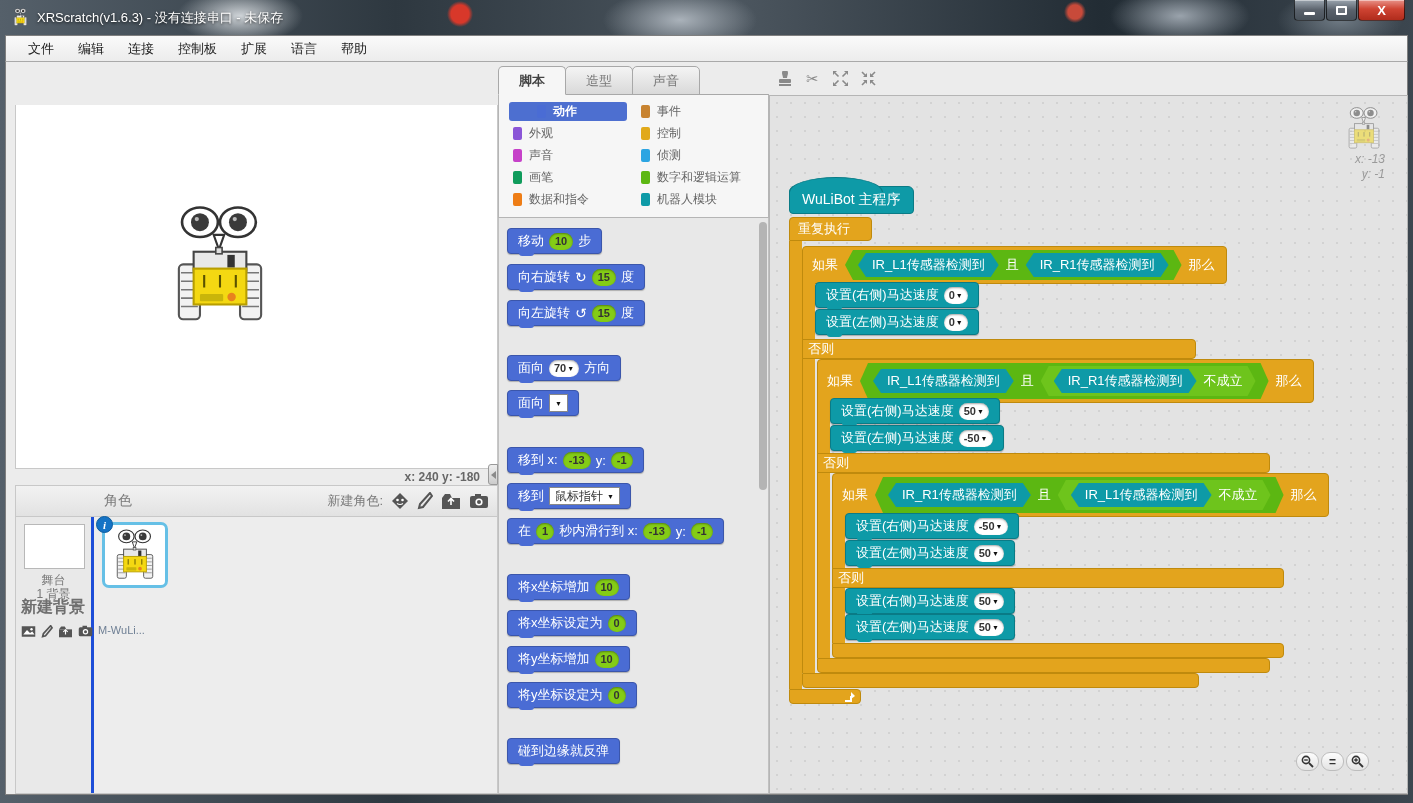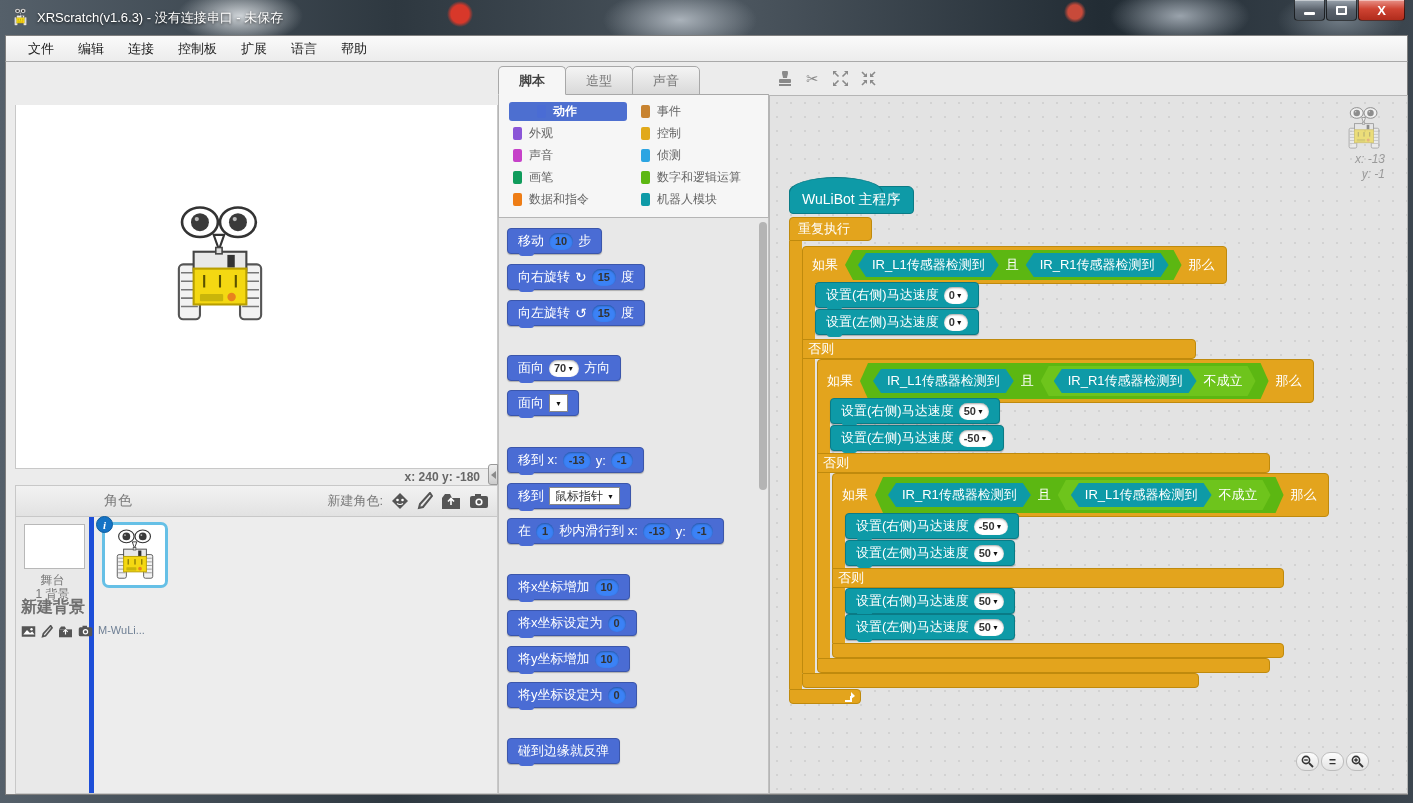--- a/index.html
+++ b/index.html
@@ -54,21 +54,21 @@
     display:flex; align-items:center; justify-content:center; }
   .tri-left { width:0; height:0; border-top:4px solid transparent; border-bottom:4px solid transparent; border-right:5px solid #8a8a8a; }
 
   
   .sprites-header { position:absolute; left:9px; top:423px; width:483px; height:32px;
     background:linear-gradient(#f2f2f2,#e2e2e2); border:1px solid #c8c8c8; display:flex; align-items:center; }
   .sprites-title { color:#7a7a7a; font-size:14px; margin-left:88px; }
   .new-sprite { position:absolute; right:8px; display:flex; align-items:center; gap:8px; }
   .new-sprite-label { color:#7a7a7a; font-size:13px; }
   .sprites-body { position:absolute; left:9px; top:455px; width:483px; height:277px; background:#ededed; border:1px solid #c8c8c8; border-top:none; }
-  .stage-col { position:absolute; left:0; top:0; width:78px; height:100%; border-right:5px solid #1d4ed8; background:#e9e9e9; }
+  .stage-col { position:absolute; left:0; top:0; width:78px; height:100%; border-right:3px solid #1d4ed8; background:#e9e9e9; }
   .stage-thumb { position:absolute; left:8px; top:7px; width:61px; height:45px; background:#fff; border:1px solid #b8b8b8; }
   .stage-col-label { position:absolute; top:56px; width:100%; text-align:center; font-size:12px; color:#777; line-height:14px; }
   .new-backdrop-label { position:absolute; left:5px; top:80px; font-size:16px; color:#6f6f6f; font-weight:bold;text-align:center; }
   .backdrop-icons { position:absolute; left:5px; top:108px; display:flex; gap:5px; }
   .sprite-thumb { position:absolute; left:86px; top:5px; width:66px; height:66px; background:#fff; border:3px solid #66c0e6; border-radius:7px; display:flex; align-items:center; justify-content:center; }
   .sprite-name { position:absolute; left:82px; top:59px; width:76px; text-align:left; font-size:11px; color:#6e7f94;margin-top:48px; }
   .info-badge { position:absolute; left:80px; top:-1px; width:17px; height:17px; border-radius:50%; background:#1573c5; color:#fff;
     font-size:11px; font-weight:bold; font-family:"Liberation Serif","DejaVu Serif",serif; font-style:italic;
     display:flex; align-items:center; justify-content:center; border:1px solid #0d5c9e; z-index:3; }
 
@@ -87,21 +87,21 @@
 
   .palette { position:absolute; left:492px; top:156px; width:271px; height:576px; background:#e8e8e8; border:1px solid #c0c0c0; border-top:none; }
   .pal-scroll { position:absolute; left:260px; top:4px; width:8px; height:268px; background:#b4b4b4; border-radius:4px; }
 
   
   .stack { position:absolute; display:inline-flex; align-items:center; gap:5px; height:26px; padding:0 10px;
     border-radius:4px; color:#fff; font-size:13px; white-space:nowrap; box-shadow:0 1px 1px rgba(0,0,0,.25); }
   .stack::after { content:""; position:absolute; left:11px; bottom:-3px; width:15px; height:4px; background:inherit; border-radius:0 0 3px 3px; }
   .b-motion { background:#4a6cd4; border:1px solid #3b56ab; }
   .b-robot  { background:#0e9aa7; border:1px solid #0a7b86; }
-  .val { background:#3b82f6; color:#333; border-radius:9px; min-width:16px; height:17px; line-height:17px;
+  .val { background:#84cc16; color:#333; border-radius:9px; min-width:16px; height:17px; line-height:17px;
     padding:0 6px; font-size:11px; font-weight:bold; text-align:center; box-shadow:inset 0 1px 2px rgba(0,0,0,.35); }
   .dd-num { display:inline-flex; align-items:center; gap:1px; background:#fff; color:#333; border-radius:9px;
     height:17px; padding:0 5px; font-size:11px; font-weight:bold; box-shadow:inset 0 1px 2px rgba(0,0,0,.35); }
   .dd-num .caret { font-size:7px; color:#111; line-height:1; }
   .dd-box { display:inline-flex; align-items:center; gap:4px; background:#fff; border:1px solid #888;
     height:18px; padding:0 5px; font-size:12px; color:#333; }
   .dd-box .caret { font-size:7px; color:#111; }
   .rot-icon { font-size:14px; line-height:1; }
 
   

